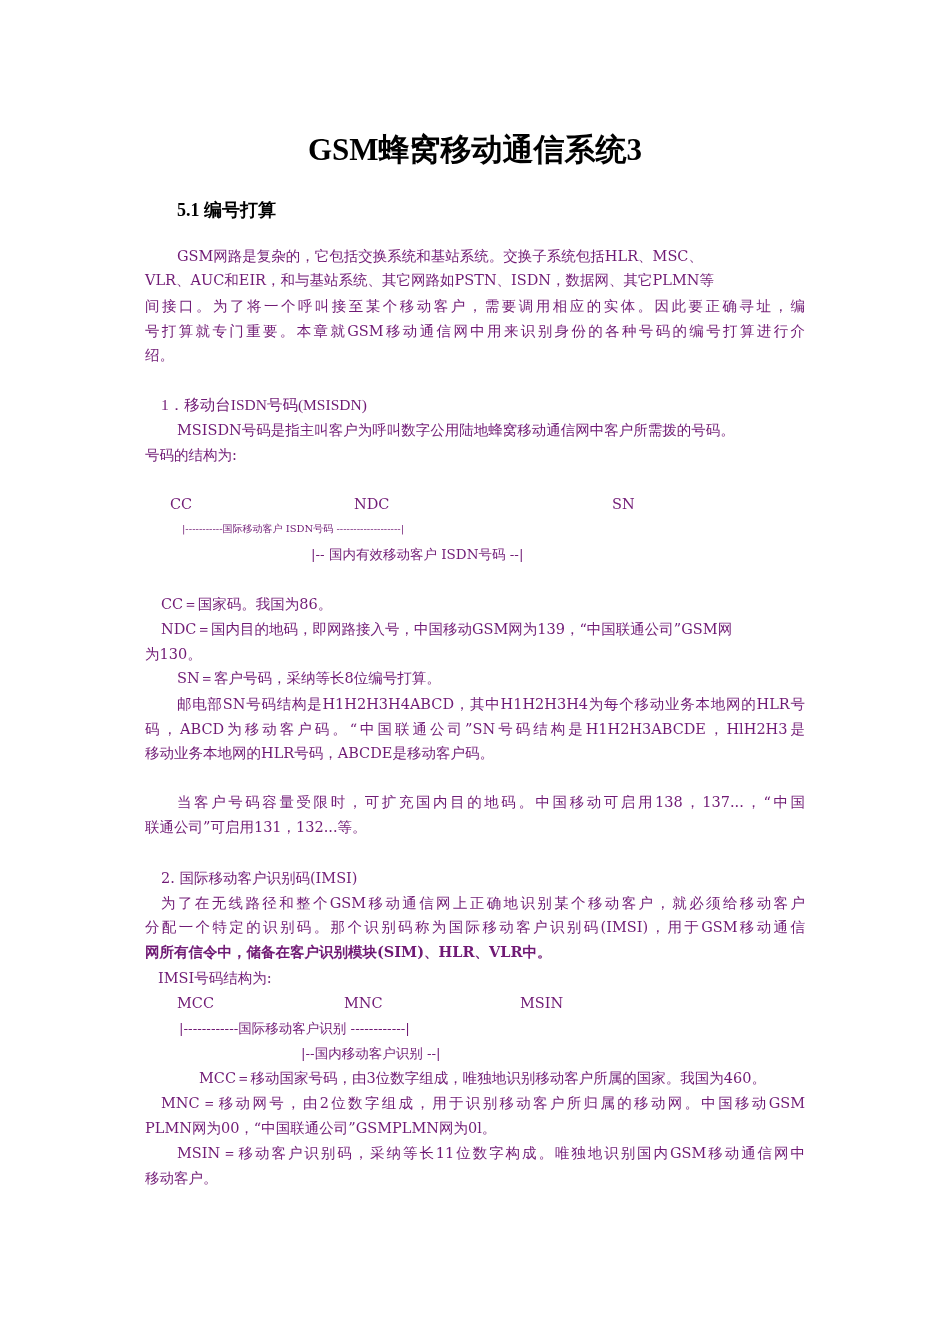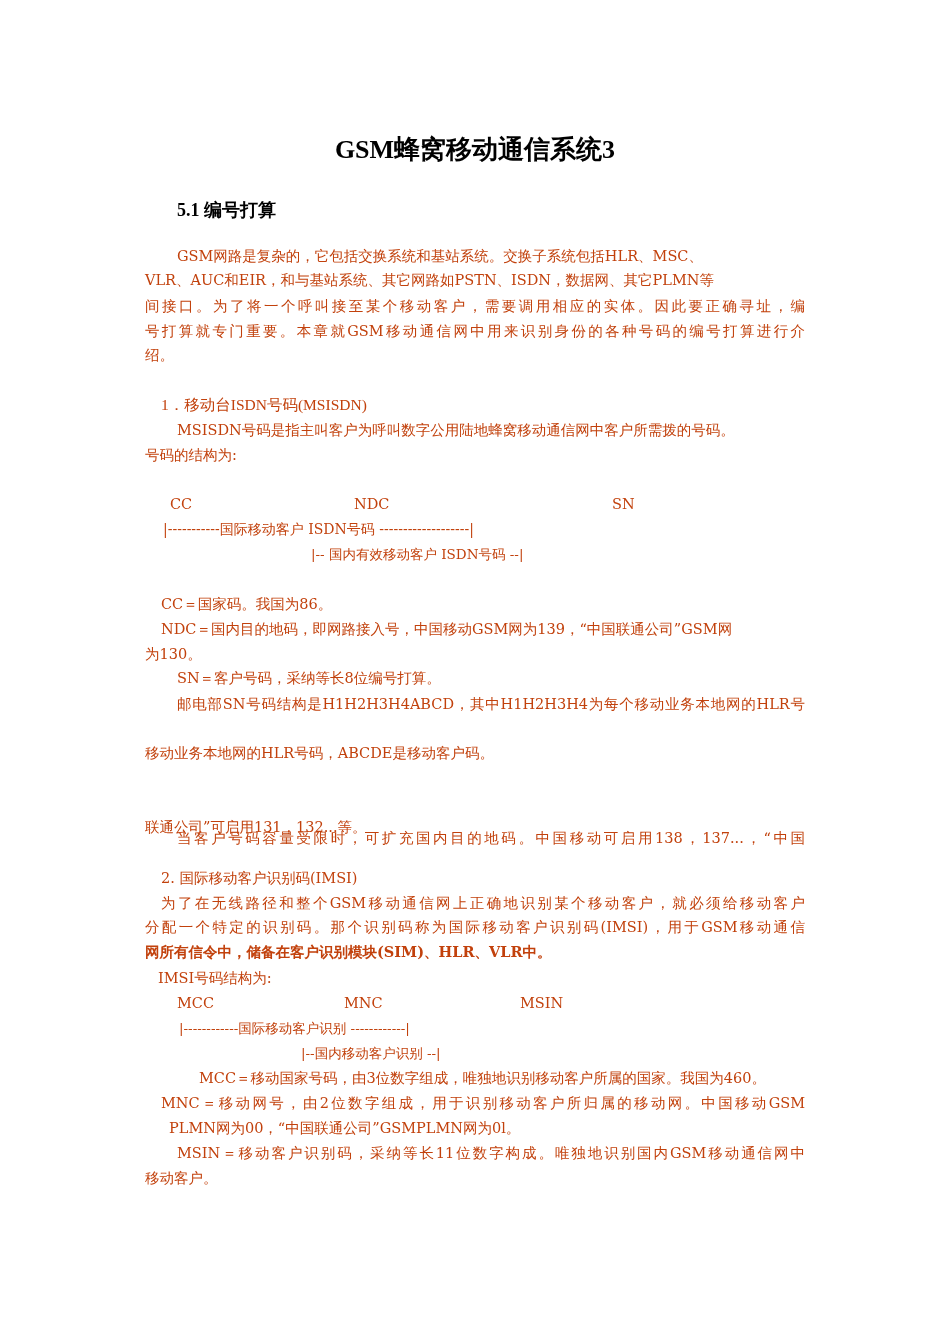--- a/index.html
+++ b/index.html
@@ -1,31 +1,31 @@
 <!DOCTYPE html>
 <html><head>
 <meta charset="utf-8">
 <style>
   html, body { margin: 0; padding: 0; background: #ffffff; }
   body { width: 950px; height: 1344px; position: relative; overflow: hidden; }
   .page { position: absolute; left: 0; top: 0; width: 950px; height: 1344px; background: #fff; }
   .title {
     position: absolute; left: 0; width: 950px; top: 130px; text-align: center;
     font-family: "Liberation Serif", "DejaVu Serif", serif; font-weight: bold;
-    font-size: 26px; color: #000; line-height: 40px;
+    font-size: 31px; color: #000; line-height: 40px;
   }
   .heading {
     position: absolute; left: 177px; top: 198px;
     font-family: "Liberation Serif", "DejaVu Serif", serif; font-weight: bold;
     font-size: 18px; color: #000;
   }
   .line {
     position: absolute; white-space: pre;
     font-family: "DejaVu Serif", "Liberation Serif", serif;
-    font-size: 14.5px; color: #c2410c; line-height: 24px;
+    font-size: 14.5px; color: #701a75; line-height: 24px;
   }
   .line.serif { font-family: "Liberation Serif", "DejaVu Serif", serif; font-size: 15.5px; text-align: center; }
   .justify { width: 660px; text-align: justify; text-align-last: justify; white-space: normal; }
 </style>
 </head>
 <body>
 
 <div class="page">
   <div class="title">GSM蜂窝移动通信系统3</div>
   <div class="heading">5.1 编号打算</div>
@@ -36,44 +36,45 @@
   <div class="line justify" style="left:145px;top:319px;">号打算就专门重要。本章就GSM移动通信网中用来识别身份的各种号码的编号打算进行介</div>
   <div class="line" style="left:145px;top:343px;">绍。</div>
 
   <div class="line serif" style="left:161px;top:393px;">1．移动台ISDN号码(MSISDN)</div>
   <div class="line" style="left:177px;top:418px;">MSISDN号码是指主叫客户为呼叫数字公用陆地蜂窝移动通信网中客户所需拨的号码。</div>
   <div class="line" style="left:145px;top:443px;">号码的结构为:</div>
 
   <div class="line" style="left:170px;top:492px;">CC</div>
   <div class="line" style="left:354px;top:492px;">NDC</div>
   <div class="line" style="left:612px;top:492px;">SN</div>
-  <div class="line" style="left:163px;top:517px;font-size:14px;">|-----------国际移动客户 ISDN号码 -------------------|</div>
+  <div class="line" style="left:182px;top:517px;font-size:10px;">|-----------国际移动客户 ISDN号码 -------------------|</div>
   <div class="line" style="left:311px;top:542px;font-size:13.5px;">|-- 国内有效移动客户 ISDN号码 --|</div>
 
   <div class="line" style="left:161px;top:592px;text-align:center;">CC＝国家码。我国为86。</div>
   <div class="line" style="left:161px;top:617px;">NDC＝国内目的地码，即网路接入号，中国移动GSM网为139，“中国联通公司”GSM网</div>
   <div class="line" style="left:145px;top:642px;">为130。</div>
   <div class="line" style="left:177px;top:666px;">SN＝客户号码，采纳等长8位编号打算。</div>
 
   <div class="line justify" style="left:177px;top:692px;width:628px;">邮电部SN号码结构是H1H2H3H4ABCD，其中H1H2H3H4为每个移动业务本地网的HLR号</div>
+  <div class="line justify" style="left:145px;top:717px;">码，ABCD为移动客户码。“中国联通公司”SN号码结构是H1H2H3ABCDE，HlH2H3是</div>
   <div class="line" style="left:145px;top:741px;">移动业务本地网的HLR号码，ABCDE是移动客户码。</div>
 
-  <div class="line justify" style="left:177px;top:790px;width:628px;margin-top:36px;">当客户号码容量受限时，可扩充国内目的地码。中国移动可启用138，137...，“中国</div>
+  <div class="line justify" style="left:177px;top:790px;width:628px;">当客户号码容量受限时，可扩充国内目的地码。中国移动可启用138，137...，“中国</div>
   <div class="line" style="left:145px;top:815px;text-align:center;">联通公司”可启用131，132...等。</div>
 
   <div class="line" style="left:161px;top:866px;">2. 国际移动客户识别码(IMSI)</div>
   <div class="line justify" style="left:161px;top:891px;width:644px;">为了在无线路径和整个GSM移动通信网上正确地识别某个移动客户，就必须给移动客户</div>
   <div class="line justify" style="left:145px;top:915px;">分配一个特定的识别码。那个识别码称为国际移动客户识别码(IMSI)，用于GSM移动通信</div>
   <div class="line" style="left:145px;top:940px;font-weight:bold;">网所有信令中，储备在客户识别模块(SIM)、HLR、VLR中。</div>
 
   <div class="line" style="left:158px;top:966px;">IMSI号码结构为:</div>
   <div class="line" style="left:177px;top:991px;">MCC</div>
   <div class="line" style="left:344px;top:991px;">MNC</div>
   <div class="line" style="left:520px;top:991px;">MSIN</div>
   <div class="line" style="left:179px;top:1016px;font-size:13.5px;">|------------国际移动客户识别 ------------|</div>
   <div class="line" style="left:301px;top:1041px;font-size:13.5px;">|--国内移动客户识别 --|</div>
 
   <div class="line" style="left:161px;top:1066px;margin-left:38px;">MCC＝移动国家号码，由3位数字组成，唯独地识别移动客户所属的国家。我国为460。</div>
   <div class="line justify" style="left:161px;top:1091px;width:644px;">MNC＝移动网号，由2位数字组成，用于识别移动客户所归属的移动网。中国移动GSM</div>
-  <div class="line" style="left:145px;top:1116px;margin-left:24px;">PLMN网为00，“中国联通公司”GSMPLMN网为0l。</div>
+  <div class="line" style="left:145px;top:1116px;">PLMN网为00，“中国联通公司”GSMPLMN网为0l。</div>
   <div class="line justify" style="left:177px;top:1141px;width:628px;">MSIN＝移动客户识别码，采纳等长11位数字构成。唯独地识别国内GSM移动通信网中</div>
   <div class="line" style="left:145px;top:1166px;">移动客户。</div>
 </div>
 
 </body></html>

